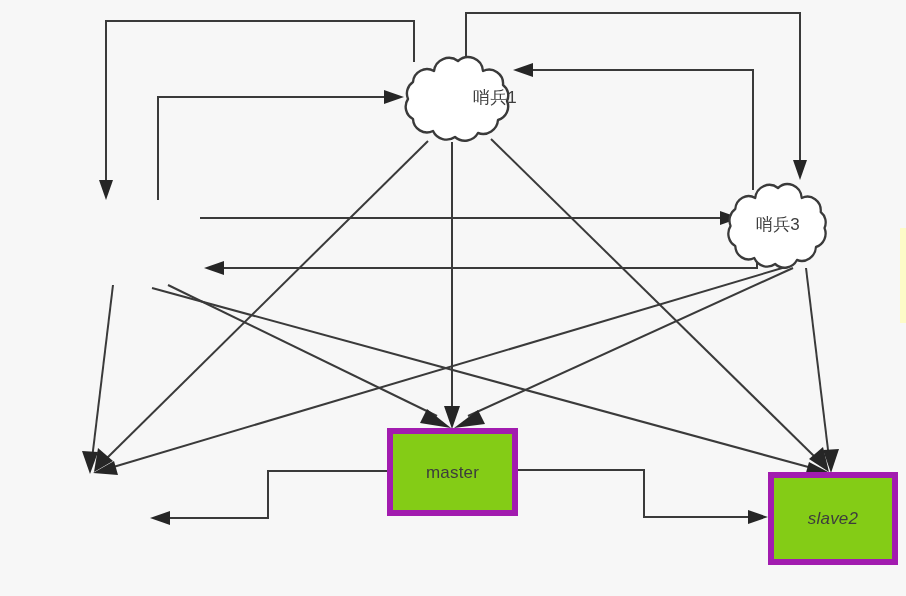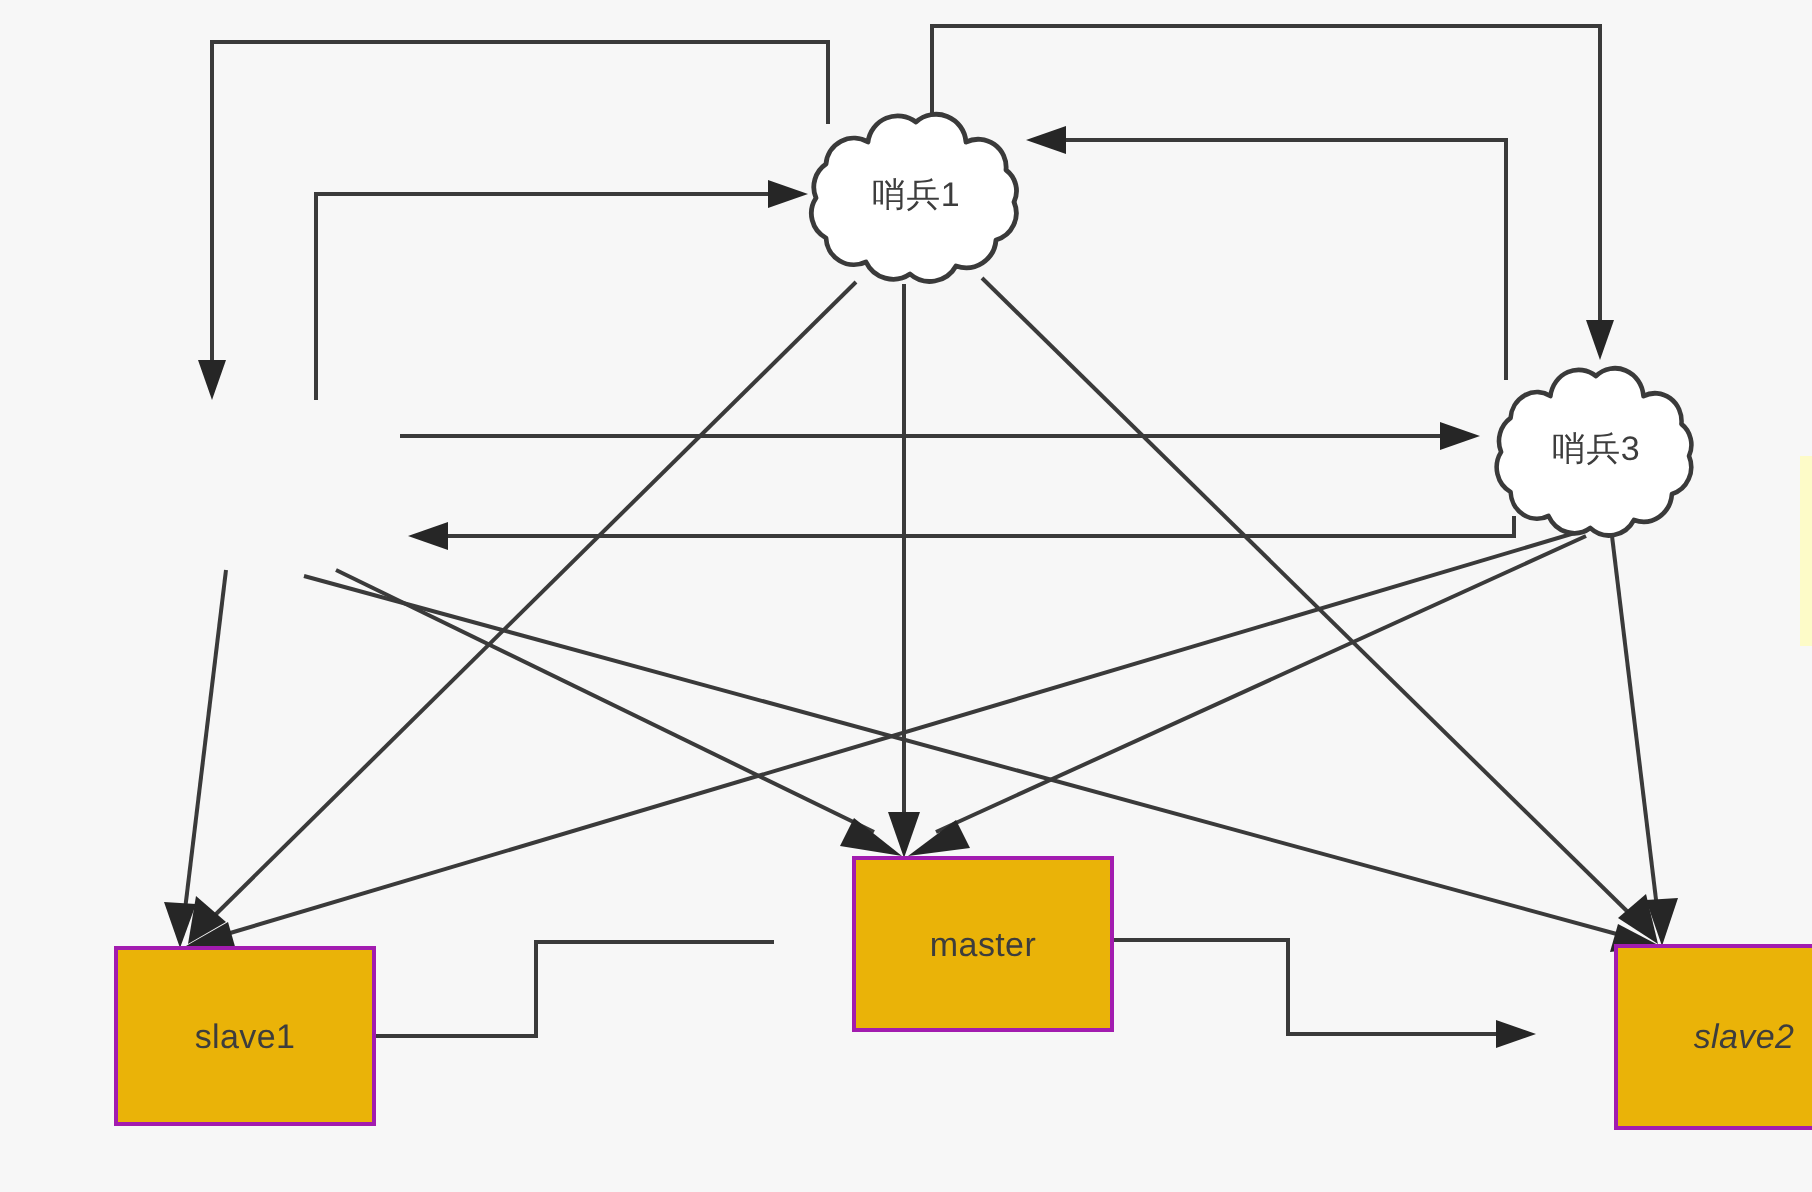--- a/index.html
+++ b/index.html
@@ -41,24 +41,23 @@
   }
   .cloud-svg {
     position: absolute;
     left: 0;
     top: 0;
     width: 100%;
     height: 100%;
     z-index: 2;
   }
   .box {
-    background: #eab308;
-    border: 2px solid #a21caf;
+    background: #84cc16;
+    border: 6px solid #a21caf;
     z-index: 4;
-    margin-left: 39px;
   }
   .yellow-strip {
     position: absolute;
     background: #fdfbc8;
   }
   .edge-line {
     fill: none;
     stroke: #3a3a3a;
     stroke-width: 2;
   }
@@ -153,41 +152,41 @@
       <path class="edge-line" d="M 387,471 L 268,471 L 268,518 L 164,518"></path>
       <polygon class="edge-head" points="150,518 170,511 170,525"></polygon>
     </g>
 
     <g>
       <path class="edge-line" d="M 518,470 L 644,470 L 644,517 L 754,517"></path>
       <polygon class="edge-head" points="768,517 748,510 748,524"></polygon>
     </g>
   </svg>
 
-  <div class="node" style="left:399px; top:49px; width:118px; height:96px;">
+  <div class="node" style="left:399px; top:49px; width:118px; height:96px;justify-content:flex-end;">
     <svg class="cloud-svg" viewBox="0 0 118 96" preserveAspectRatio="none" xmlns="http://www.w3.org/2000/svg">
       <path d="M 35,22
                A 15,15 0 0 1 59,12
                A 15,15 0 0 1 84,22
                A 14,14 0 0 1 104,36
                A 13,13 0 0 1 108,52
                A 14,14 0 0 1 99,71
                A 15,15 0 0 1 79,84
                A 15,15 0 0 1 56,88
                A 15,15 0 0 1 34,82
                A 14,14 0 0 1 14,70
                A 14,14 0 0 1 9,50
                A 14,14 0 0 1 14,33
                A 14,14 0 0 1 35,22 Z" fill="#ffffff" stroke="#3a3a3a" stroke-width="2.4" stroke-linejoin="round"></path>
     </svg>
     <span class="node-label">哨兵1</span>
   </div>
 
 
-  <div class="node" style="left:742px; top:176px; width:112px; height:96px;">
+  <div class="node" style="left:722px; top:176px; width:112px; height:96px;">
     <svg class="cloud-svg" viewBox="0 0 118 96" preserveAspectRatio="none" xmlns="http://www.w3.org/2000/svg">
       <path d="M 35,22
                A 15,15 0 0 1 59,12
                A 15,15 0 0 1 84,22
                A 14,14 0 0 1 104,36
                A 13,13 0 0 1 108,52
                A 14,14 0 0 1 99,71
                A 15,15 0 0 1 79,84
                A 15,15 0 0 1 56,88
                A 15,15 0 0 1 34,82
@@ -196,23 +195,20 @@
                A 14,14 0 0 1 14,33
                A 14,14 0 0 1 35,22 Z" fill="#ffffff" stroke="#3a3a3a" stroke-width="2.4" stroke-linejoin="round"></path>
     </svg>
     <span class="node-label">哨兵3</span>
   </div>
 
   <div class="node box" style="left:387px; top:428px; width:131px; height:88px;">
     <span class="node-label">master</span>
   </div>
 
-  <div class="node box" style="left:18px; top:473px; width:131px; height:90px;">
-    <span class="node-label">slave1</span>
-  </div>
 
   <div class="node box" style="left:768px; top:472px; width:130px; height:93px;font-style:italic;">
     <span class="node-label">slave2</span>
   </div>
 
   <div class="yellow-strip" style="left:900px; top:228px; width:6px; height:95px;"></div>
 
 </div>
 
 </body></html>

